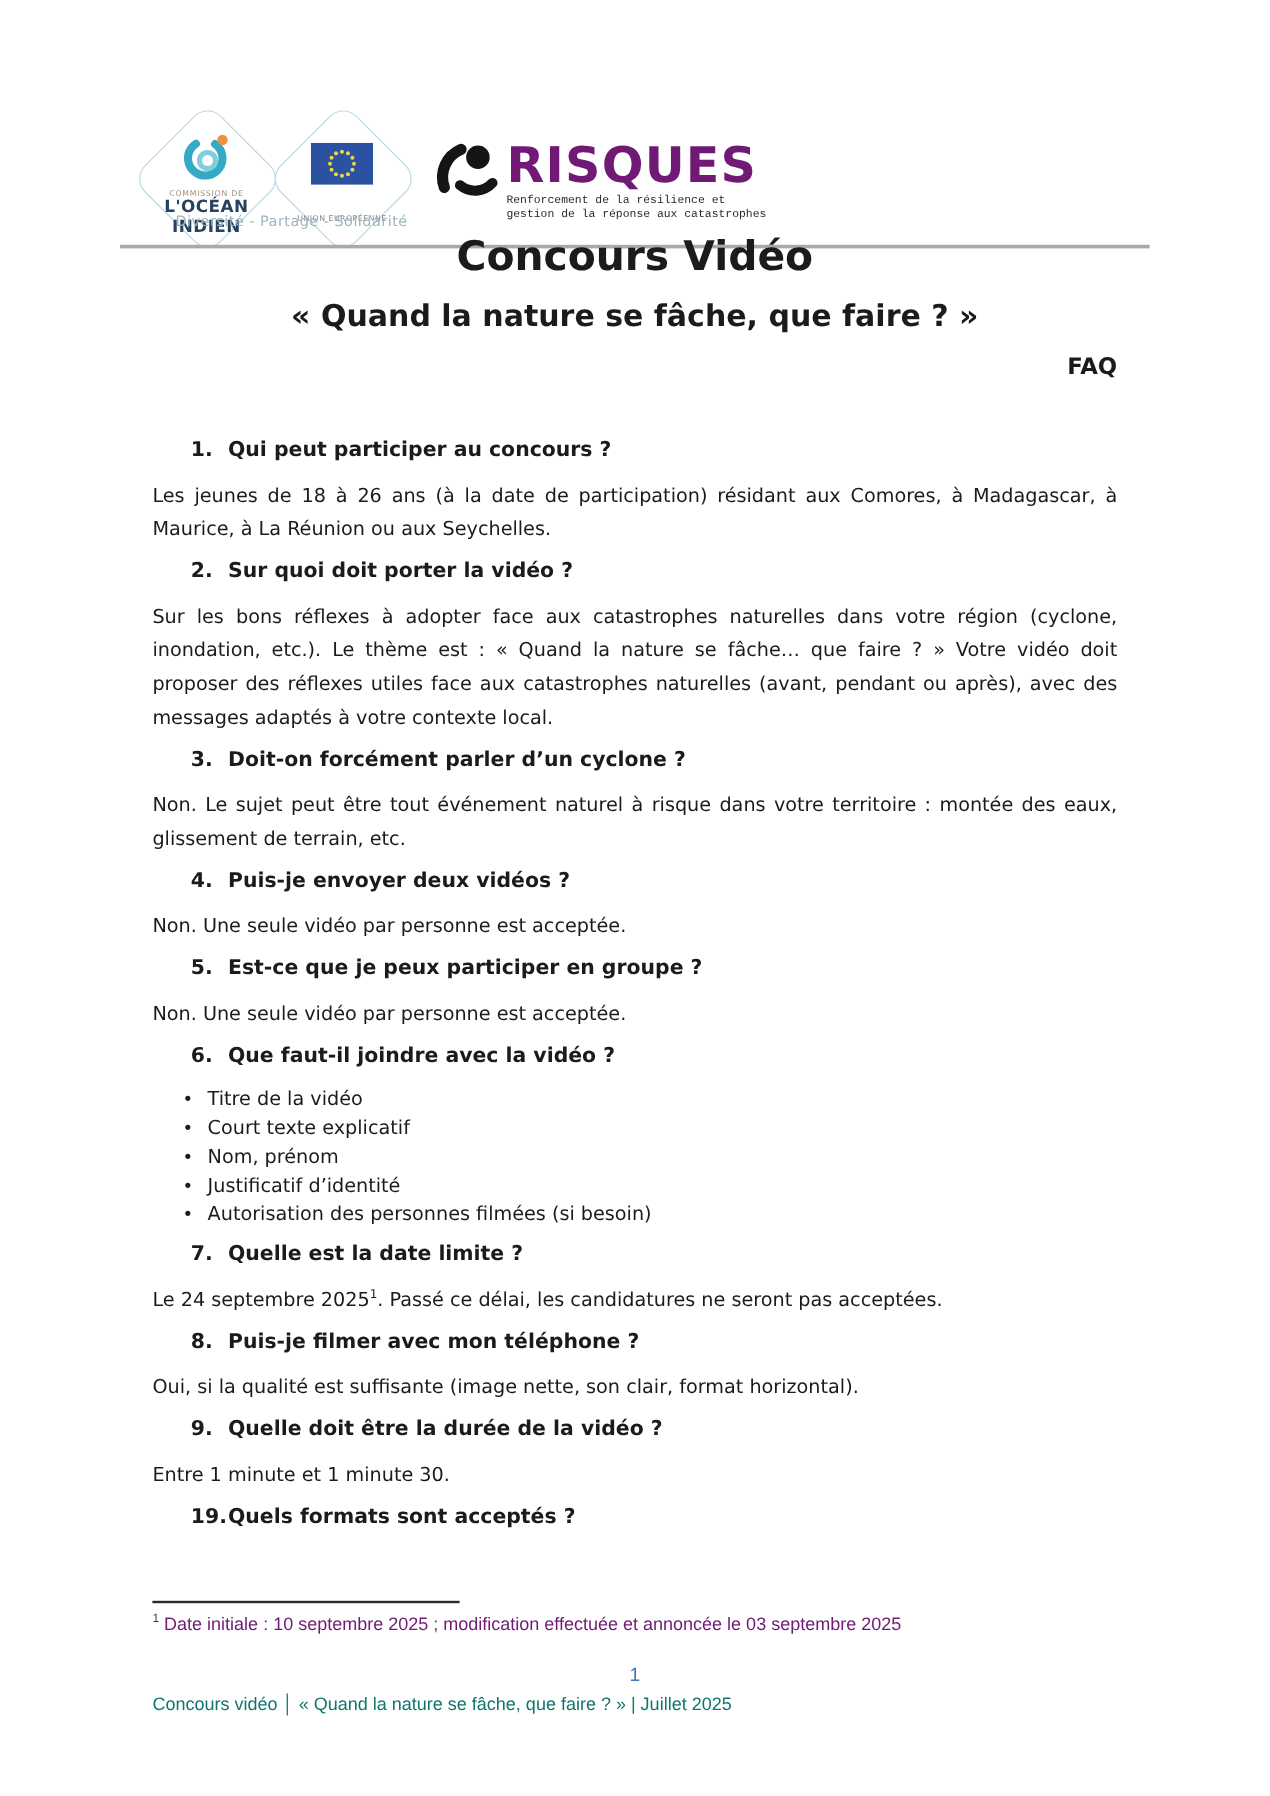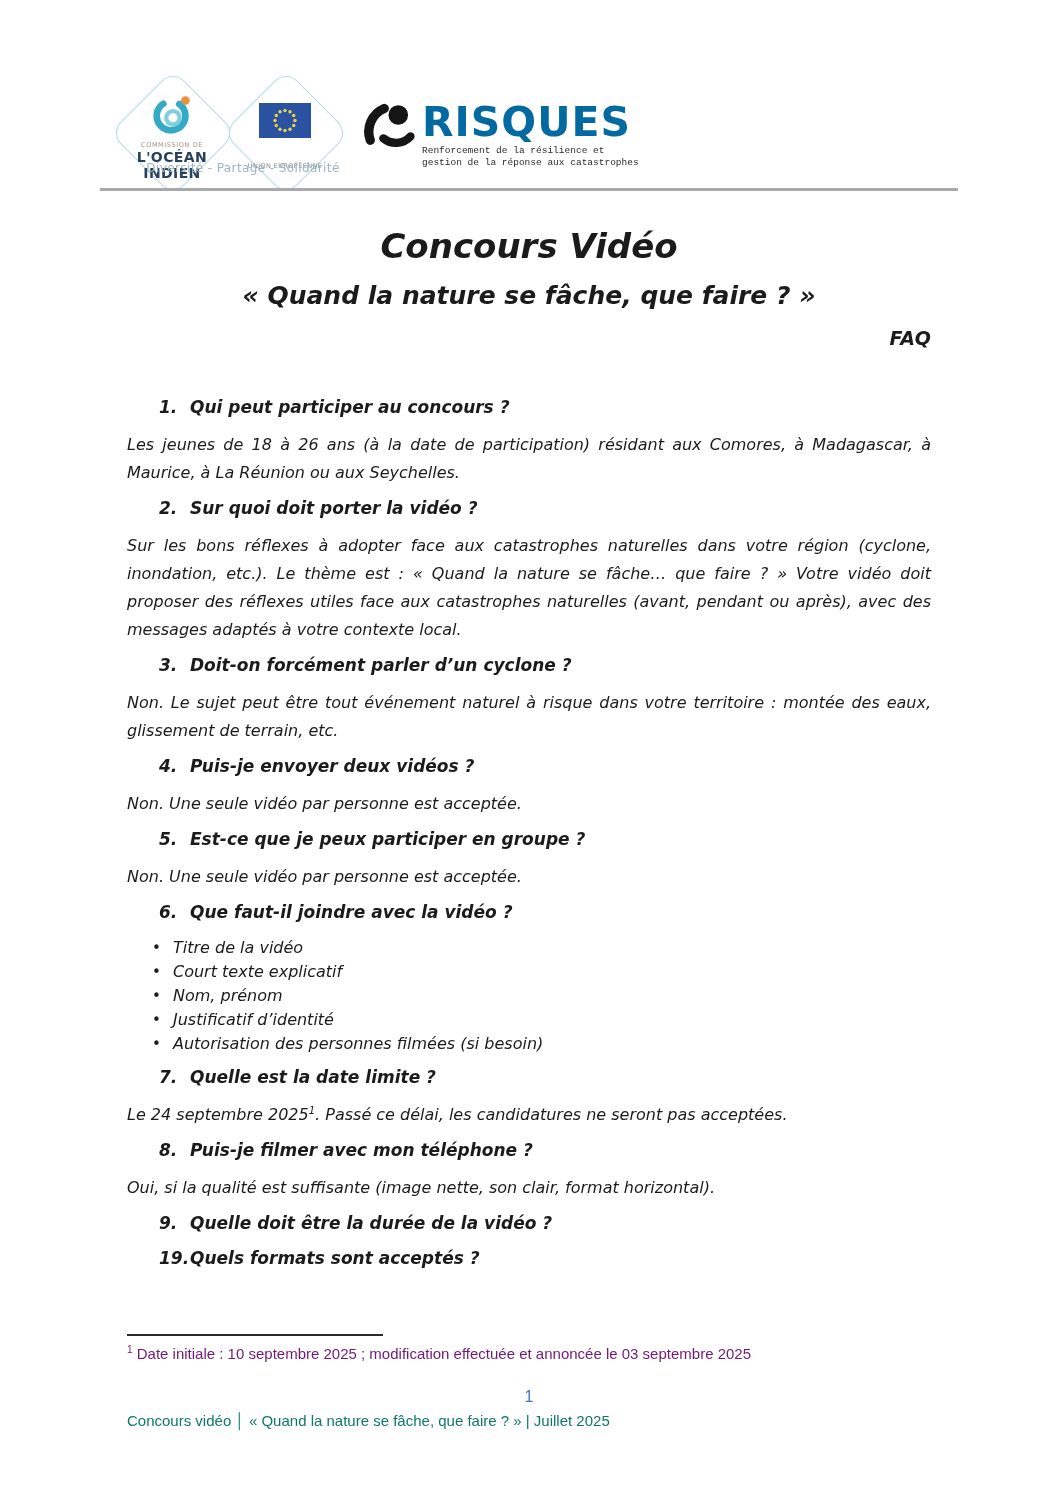--- a/index.html
+++ b/index.html
@@ -6,54 +6,54 @@
   .page{
     position:relative;
     width:1058px;height:1497px;
     background:#ffffff;
     font-family:"DejaVu Sans",sans-serif;
     color:#1b1b1b;
     overflow:hidden;
     margin:0 auto;
   }
   
-  .header{position:absolute;top:0;left:0;width:1058px;height:200px;}
+  .header{position:absolute;top:16px;left:0;width:1058px;height:200px;}
   .diamond{
     position:absolute;width:88px;height:88px;
     border:1.5px solid #b9d9e3;border-radius:16px;
     transform:rotate(45deg);
     background:#fff;
   }
   .diamond.d1{left:128px;top:88px;}
   .diamond.d2{left:241px;top:88px;}
   .coi-content{position:absolute;left:122px;top:90px;width:100px;text-align:center;}
   .coi-line1{font-size:6.5px;letter-spacing:.6px;color:#a3927f;margin-top:1px;}
   .coi-line2{font-size:14px;font-weight:bold;letter-spacing:.4px;color:#27415e;}
   .eu-content{position:absolute;left:243px;top:103px;width:84px;text-align:center;}
   .eu-label{font-size:6.5px;letter-spacing:.4px;color:#8a8a8a;margin-top:20px;}
   .motto{
     position:absolute;left:118px;top:161px;width:250px;
     text-align:center;font-size:12px;color:#9cb6be;letter-spacing:.4px;
   }
   .risques{position:absolute;left:360px;top:102px;display:flex;align-items:flex-start;}
   .risques-text{margin-left:6px;}
   .risques-name{
-    font-size:41px;font-weight:bold;color:#0369a1;
+    font-size:41px;font-weight:bold;color:#701a75;
     letter-spacing:1px;line-height:40px;
   }
   .risques-tagline{
     font-family:"Liberation Mono",monospace;
     font-size:9.5px;line-height:11.5px;color:#2a2a2a;margin-top:3px;
   }
   .header-rule{
     position:absolute;top:188px;left:100px;width:858px;height:2.5px;
     background:#a9a9a9;
   }
   
-  .content{position:absolute;top:216px;left:0;width:1058px;padding:0 127px;box-sizing:border-box;font-style:italic;}
+  .content{position:absolute;top:184px;left:0;width:1058px;padding:0 127px;box-sizing:border-box;}
   .title-block{text-align:center;padding-top:10px;}
   .doc-title{font-size:34px;font-weight:bold;line-height:40px;margin:0;}
   .doc-subtitle{font-size:25px;font-weight:bold;line-height:34px;margin:13px;}
   .doc-tag{font-size:19px;font-weight:bold;line-height:24px;margin:2px 0 0 0;text-align:right;}
   .faq{margin-top:46px;}
   .q{
     display:flex;font-size:17px;font-weight:bold;line-height:22px;
     margin:10px 0 13px 0;padding-left:32px;
   }
   .q .qnum{min-width:31px;}
@@ -237,20 +237,21 @@
           <span>Puis-je filmer avec mon téléphone ?</span>
         </div>
         <p class="a">Oui, si la qualité est suffisante (image nette, son clair, format horizontal).</p>
       </div>
 
       <div class="faq-item">
         <div class="q">
           <span class="qnum">9.</span>
           <span>Quelle doit être la durée de la vidéo ?</span>
         </div>
+        <p class="a">Entre 1 minute et 1 minute 30.</p>
       </div>
 
       <div class="faq-item">
         <div class="q">
           <span class="qnum">19.</span>
           <span>Quels formats sont acceptés ?</span>
         </div>
       </div>
 
     </div>

